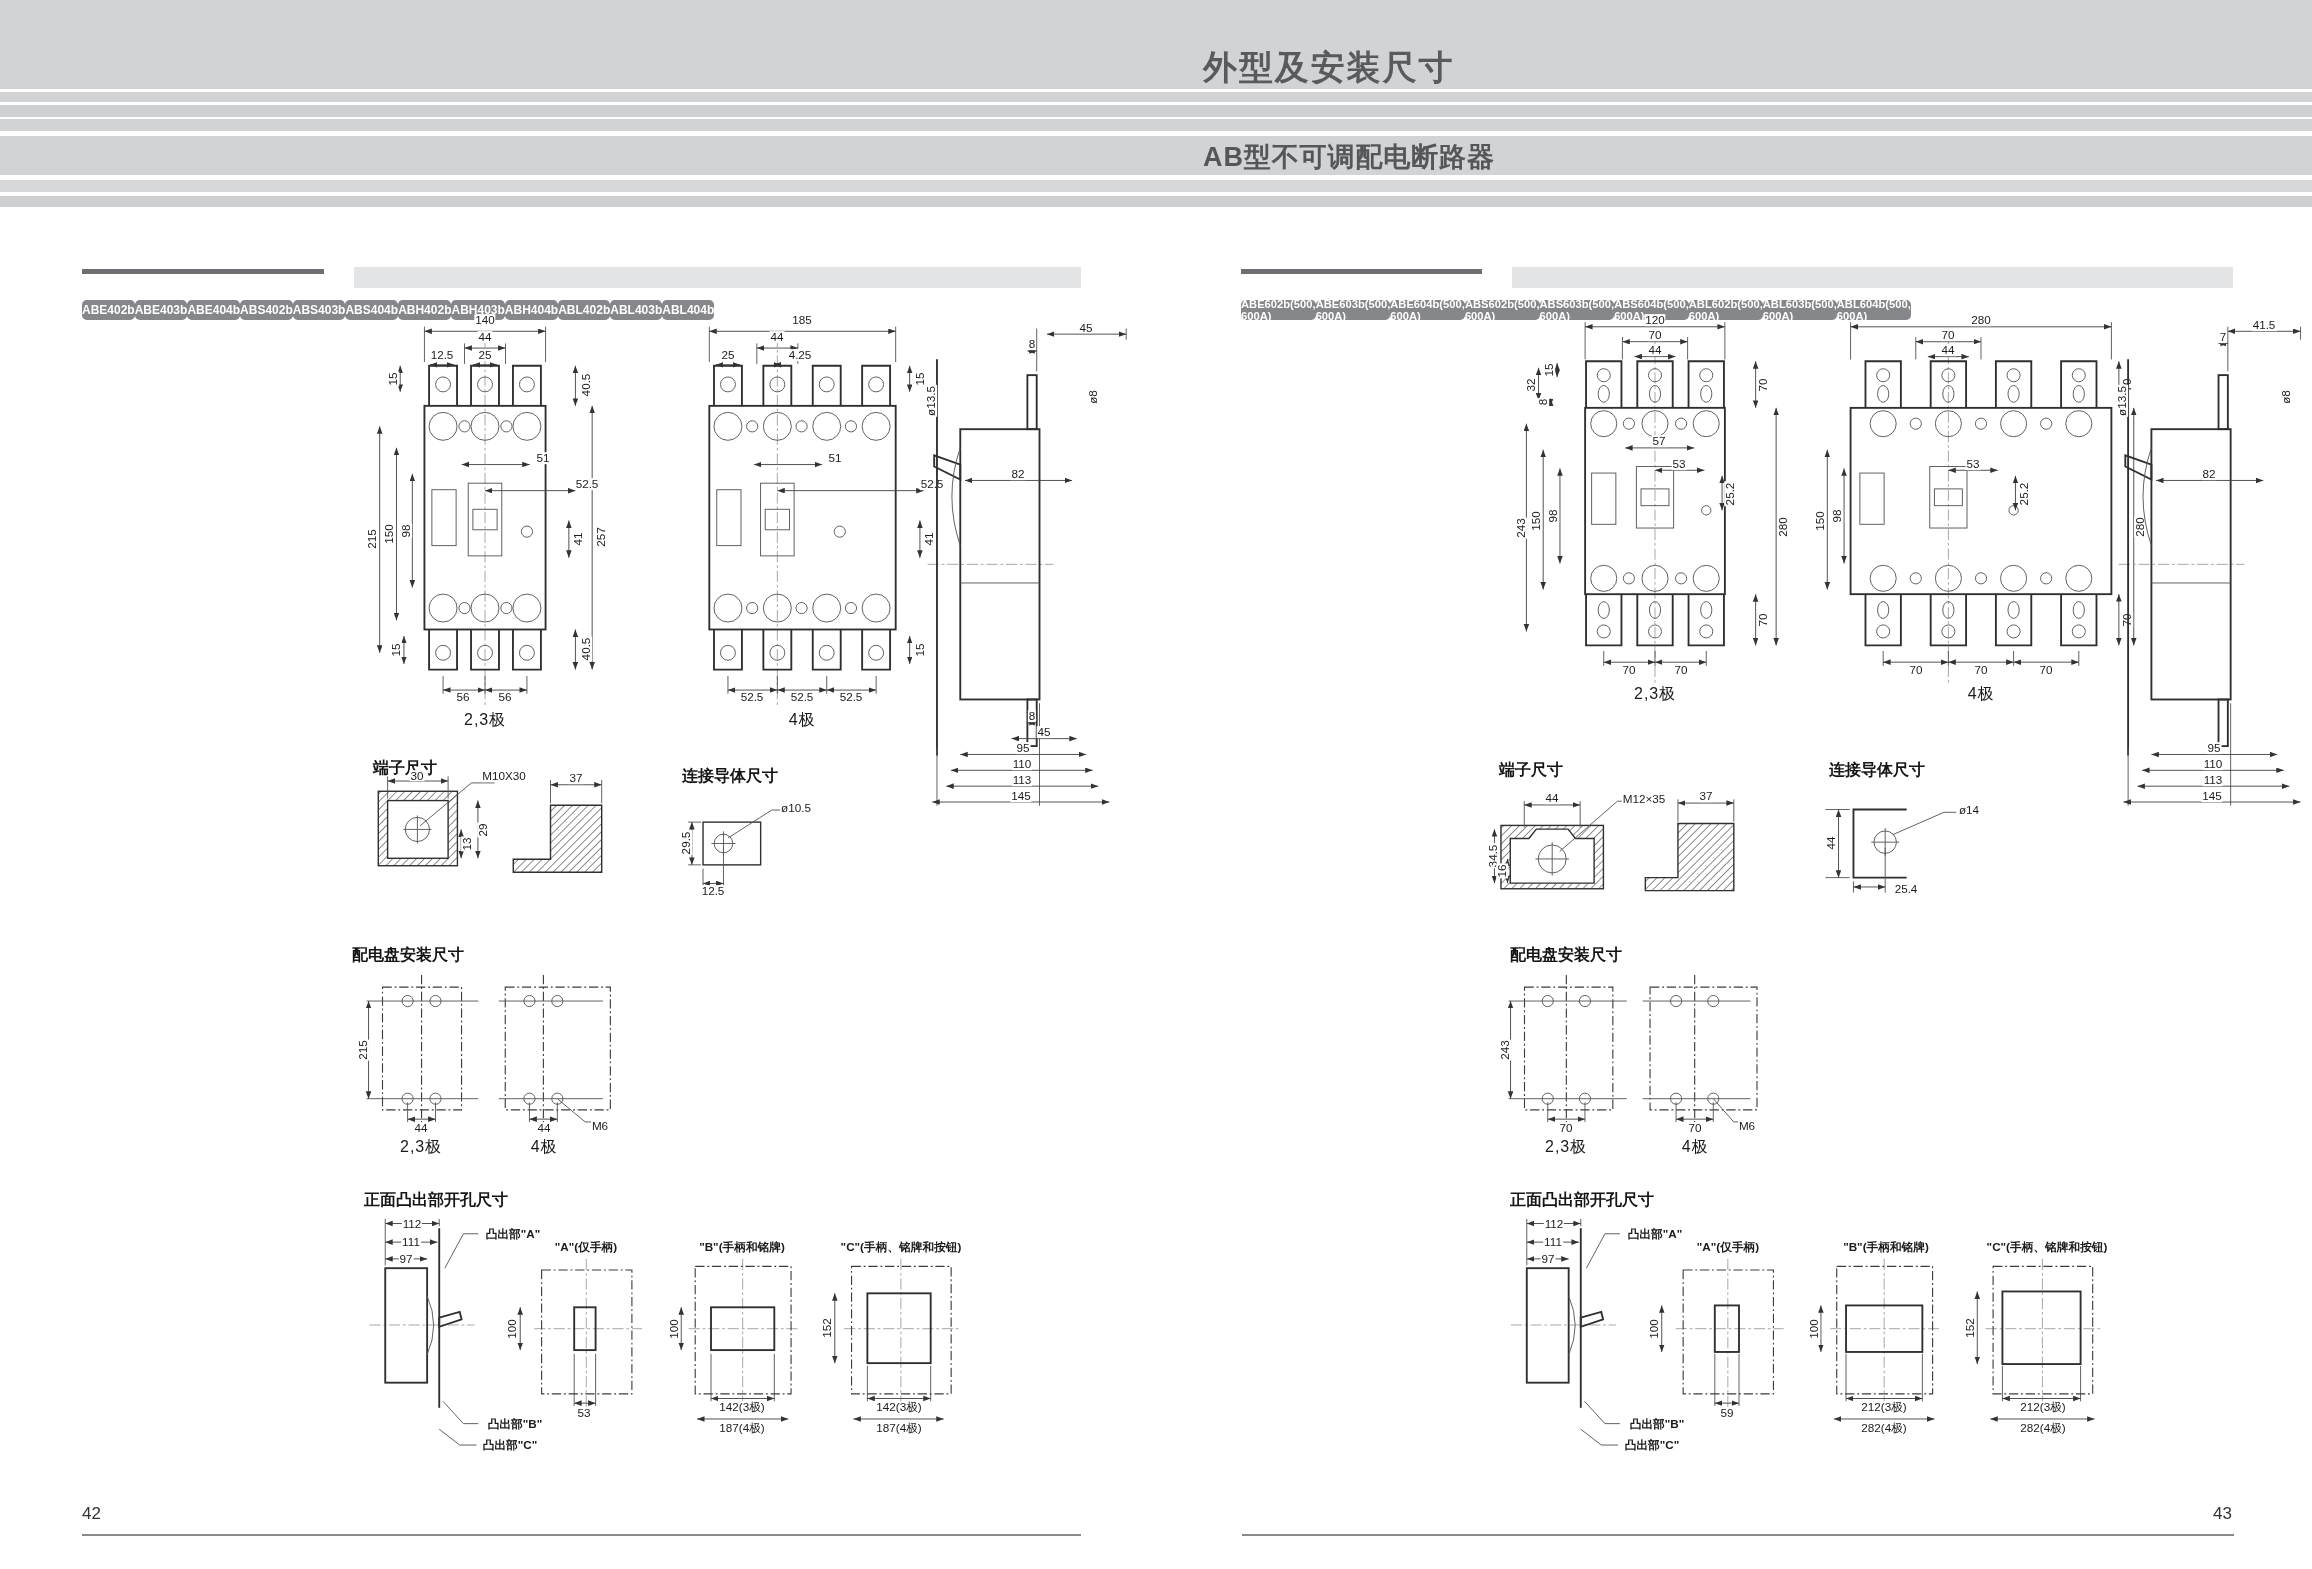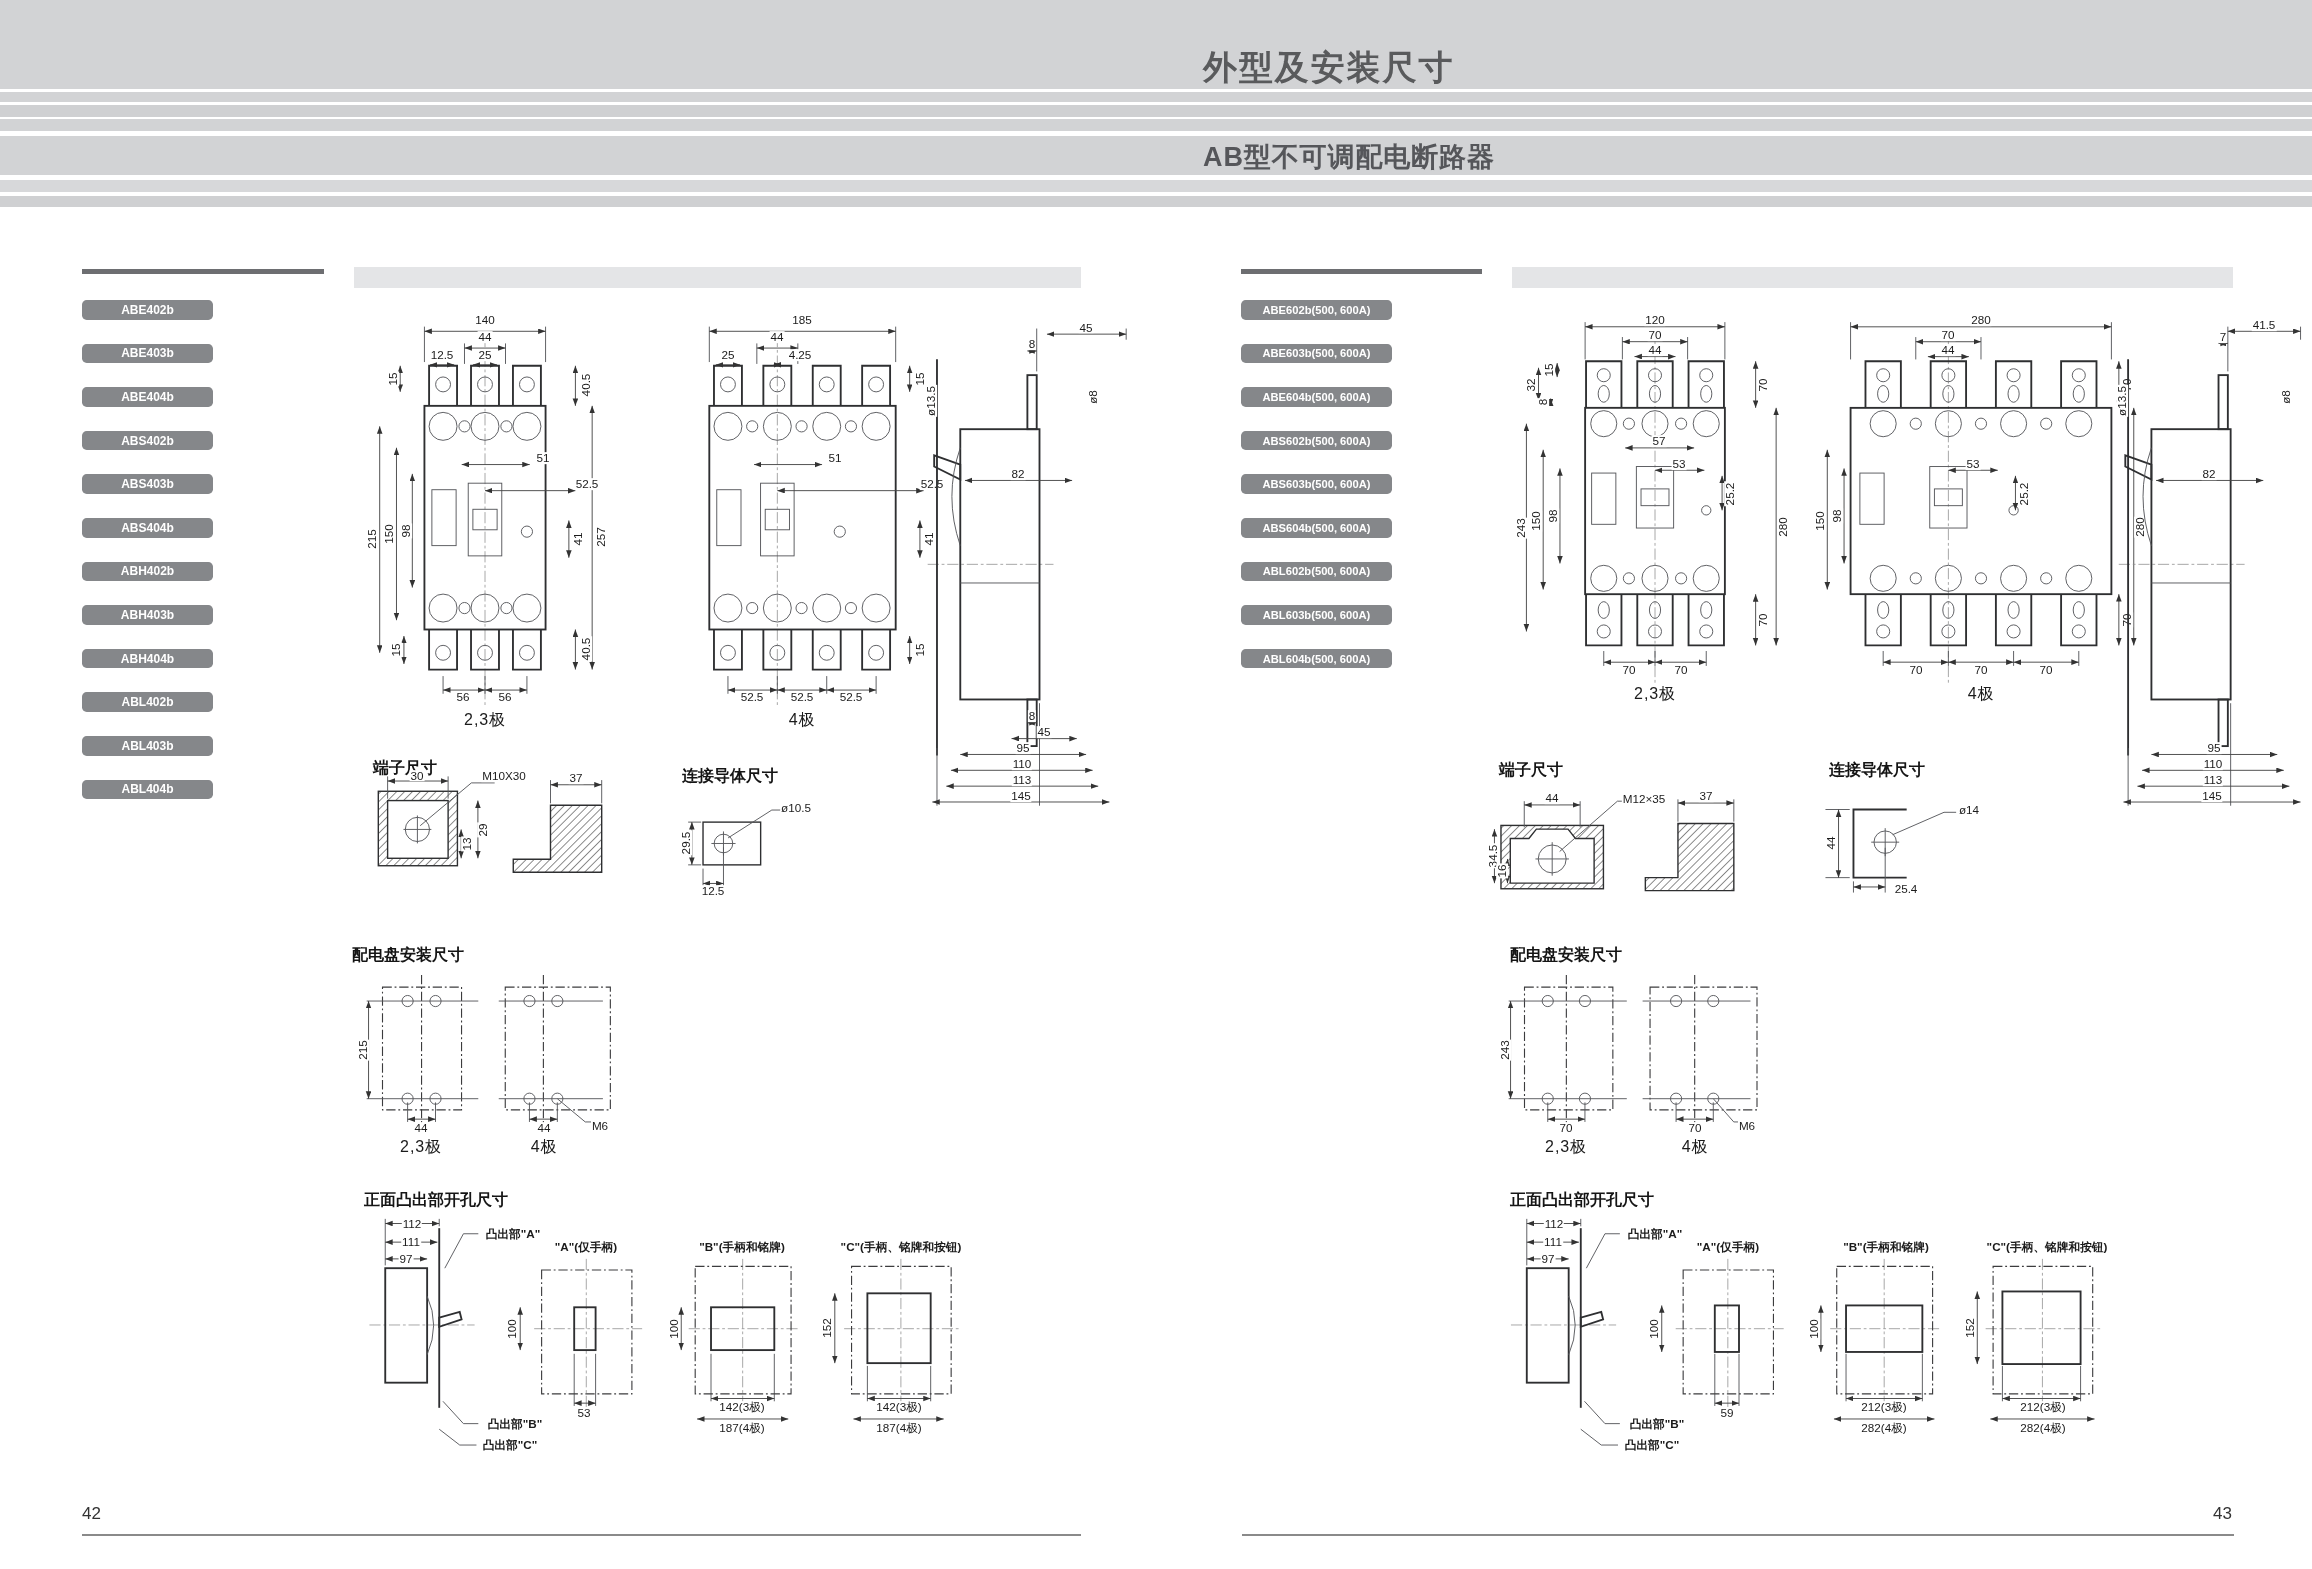--- a/index.html
+++ b/index.html
@@ -7,21 +7,21 @@
   .canvas{position:relative;width:2313px;height:1570px;background:#fff;overflow:hidden;
           font-family:"Liberation Sans","DejaVu Sans",sans-serif;color:#222}
   .header{position:absolute;left:0;top:0;width:2313px;height:207px;
     background:linear-gradient(#d2d3d5 0 89px,#fff 89px 92px,#d2d3d5 92px 102px,#fff 102px 105px,
     #cfd0d2 105px 117px,#fff 117px 119px,#d2d3d5 119px 131px,#fff 131px 136px,#d2d3d5 136px 175px,
     #fff 175px 180px,#d7d8da 180px 192px,#fff 192px 196px,#cfd0d2 196px 207px)}
   .title{position:absolute;left:1203px;top:45px;font-size:34px;font-weight:bold;color:#595a5c;letter-spacing:1.9px}
   .subtitle{position:absolute;left:1203px;top:139px;font-size:27px;font-weight:bold;color:#55565a;letter-spacing:0.9px}
   .rule{position:absolute;height:4.7px;background:#6d6e71}
   .band{position:absolute;height:20.5px;background:#e4e5e7}
-  .badges{position:absolute;display:flex;flex-direction:column;gap:24px}
+  .badges{position:absolute;display:flex;flex-direction:row;gap:0}
   .badge{height:19.6px;border-radius:4.7px;background:#85878a;color:#fff;font-weight:bold;
          display:flex;align-items:center;justify-content:center}
   .badges.small .badge{font-size:11.2px}
   .badges.big .badge{font-size:12px}
   .sec{position:absolute;font-size:16px;font-weight:bold;color:#151515}
   .fig{position:absolute}
   .fig svg{position:absolute;left:0;top:0}
   .dim{position:absolute;transform:translate(-50%,-50%);font-size:11.7px;line-height:1;color:#1b1b1b;
        white-space:nowrap;background:#fff;padding:0 0.9px}
   .dim.cap{font-size:16px;background:transparent;letter-spacing:0.9px}

